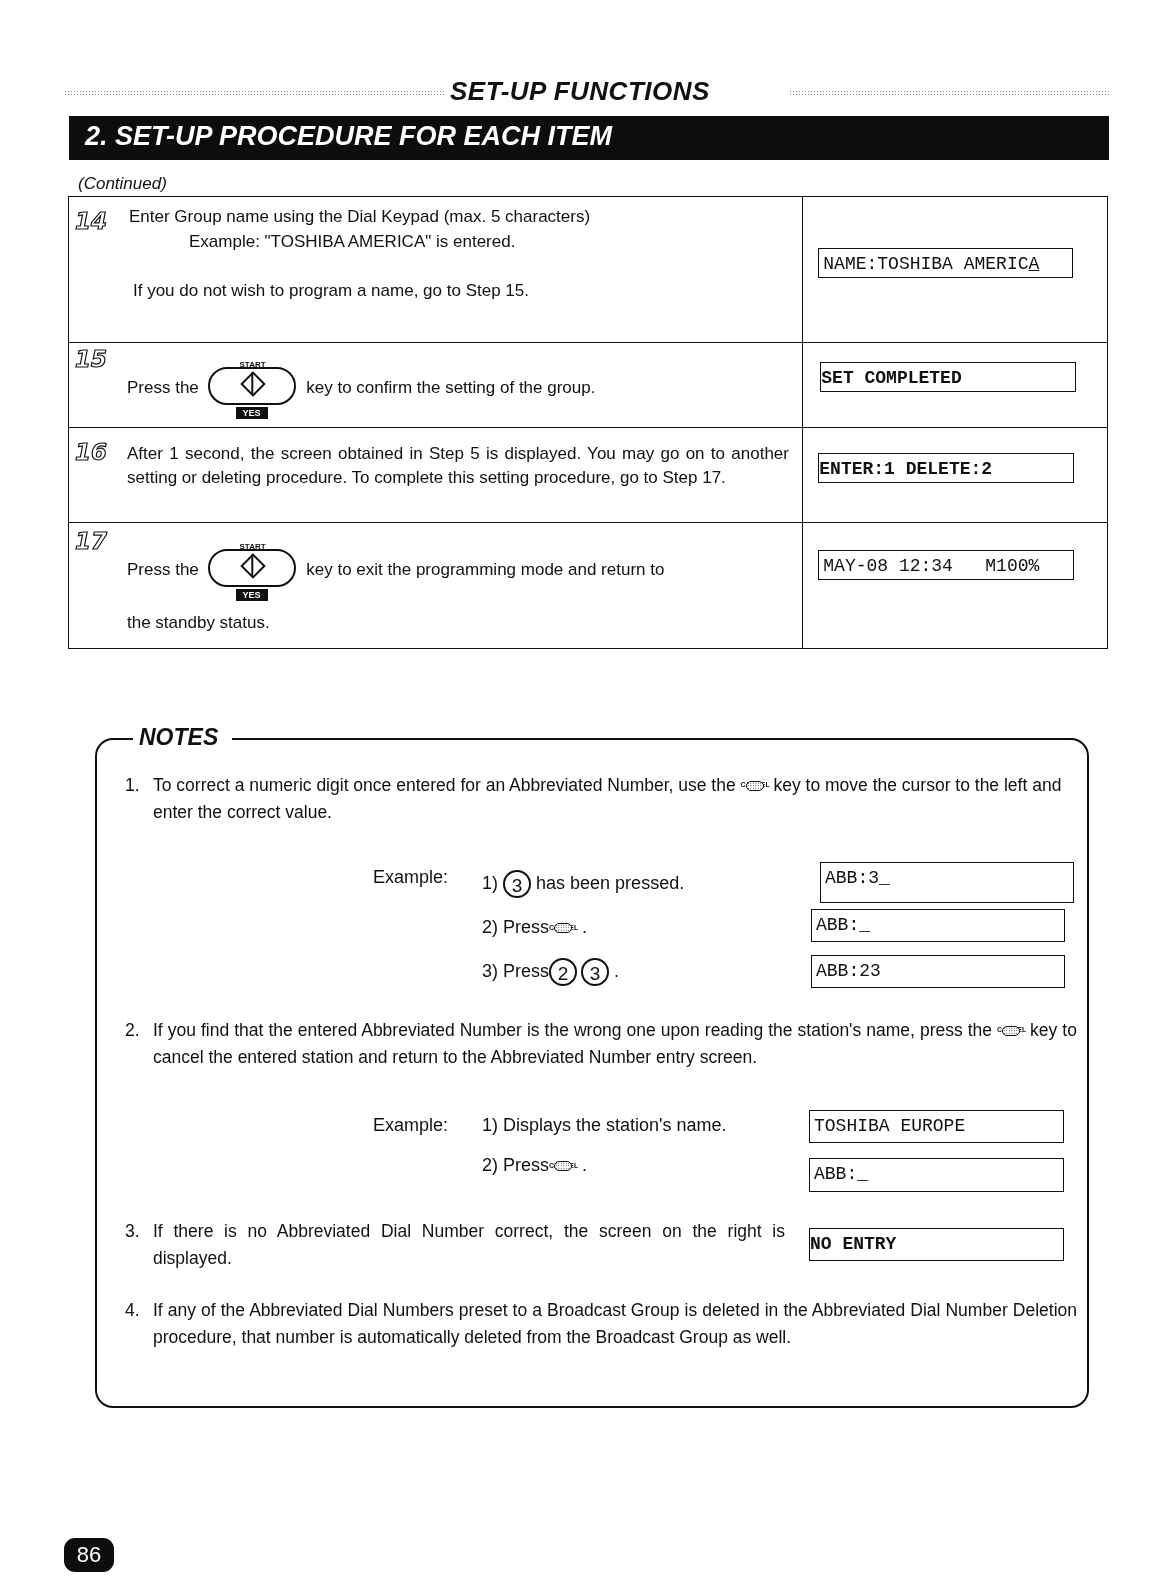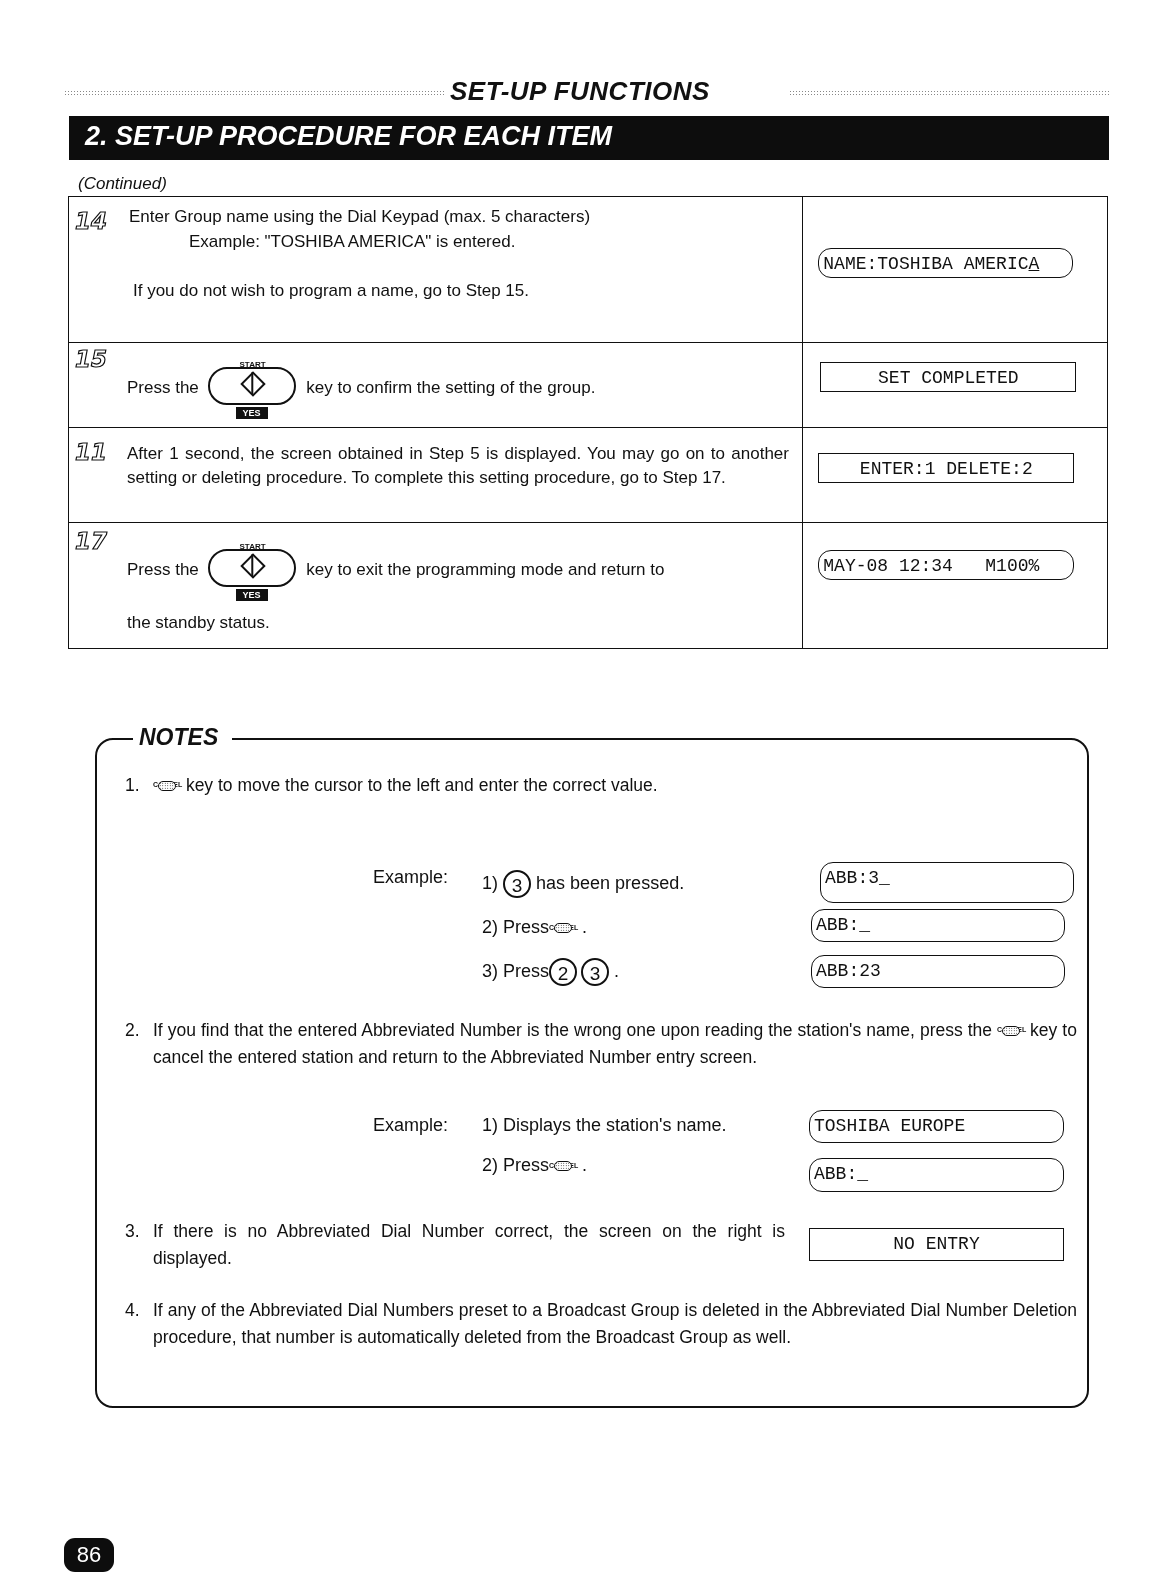--- a/index.html
+++ b/index.html
@@ -15,22 +15,22 @@
   .title-bar span{position:absolute;left:16px;top:5px;font-size:27px;font-weight:bold;font-style:italic;text-align:center;}
   .continued{left:78px;top:174px;font-size:17px;font-style:italic;}
   table.proc{position:absolute;left:68px;top:196px;width:1040px;border-collapse:collapse;}
   table.proc td,table.proc th{border:1.5px solid #111;padding:0;vertical-align:top;}
   table.proc th{height:38px;font-weight:normal;font-size:17px;
     background-color:#e9e9e9;background-image:radial-gradient(#aaa 0.6px,transparent 0.9px);background-size:3px 3px;}
   .stepcell{position:relative;font-size:17px;line-height:24px;}
   .stepnum{position:absolute;left:6px;font-size:23px;font-weight:bold;font-style:italic;color:#fff;
     -webkit-text-stroke:1.2px #111;font-family:"DejaVu Sans",sans-serif;}
   .lcd{position:absolute;border:1.5px solid #111;font-family:"Liberation Mono",monospace;font-size:18px;height:30px;line-height:30px;box-sizing:border-box;background:#fff;white-space:pre;}
-  .lcd.c{text-align:center;}
-  .lcd.l{padding-left:4px;border-radius:13px;}
+  .lcd.c{text-align:left;font-weight:bold;}
+  .lcd.l{padding-left:4px;}
   .startkey{display:inline-block;position:relative;width:94px;height:44px;vertical-align:middle;margin:0 2px;}
   .startkey .lbl{position:absolute;top:-14px;left:0;width:100%;text-align:center;font-size:8px;font-weight:bold;}
   .startkey .oval{position:absolute;left:2px;top:0;width:88px;height:38px;border:2px solid #111;border-radius:22px;box-sizing:border-box;}
   .startkey .diamond{position:absolute;left:38px;top:8px;width:14px;height:14px;border:2px solid #111;transform:rotate(45deg);}
   .startkey .diamond:after{content:"";position:absolute;left:5px;top:-4px;width:2px;height:22px;background:#111;transform:rotate(-45deg);transform-origin:center;}
   .startkey .yes{position:absolute;left:30px;top:40px;width:32px;height:12px;background:#111;color:#fff;font-size:9px;font-weight:bold;text-align:center;line-height:12px;}
   .notes-box{left:95px;top:738px;width:994px;height:670px;border:2px solid #111;border-radius:18px;box-sizing:border-box;}
   .notes-title{left:133px;top:724px;background:#fff;padding:0 14px 0 6px;font-size:23px;font-weight:bold;font-style:italic;}
   .note{position:absolute;font-size:17.5px;line-height:27px;}
   .note .num{position:absolute;left:0;}
@@ -91,21 +91,21 @@
         <span>key to confirm the setting of the group.</span>
       </div>
     </td>
     <td style="position:relative">
       <div class="lcd c" style="left:17px;top:19px;width:256px">SET COMPLETED</div>
     </td>
   </tr>
 
   <tr style="height:95px">
     <td class="stepcell">
-      <span class="stepnum" style="top:12px">11</span>
+      <span class="stepnum" style="top:12px">16</span>
       <div class="abs" style="left:58px;top:14px;width:662px;text-align:justify">After 1 second, the screen obtained in Step 5 is displayed.  You may go on to another setting or deleting procedure.  To complete this setting procedure, go to Step 17.</div>
     </td>
     <td style="position:relative">
       <div class="lcd c" style="left:15px;top:25px;width:256px">ENTER:1 DELETE:2</div>
     </td>
   </tr>
 
   <tr style="height:126px">
     <td class="stepcell">
       <span class="stepnum" style="top:6px">17</span>
@@ -126,21 +126,21 @@
     </td>
   </tr>
 </tbody>
   </table>
 
 <div class="abs notes-box"></div>
 <div class="abs notes-title">NOTES</div>
 
 <div class="note" style="left:125px;top:772px;width:960px">
   <span class="num">1.</span>
-  <span class="body">
+  <span class="body"><span>To correct a numeric digit once entered for an Abbreviated Number, use the</span>
     <span class="cancelkey"><span class="cl">CANCEL</span><span class="cb"></span></span>
     <span>key to move the cursor to the left and enter the correct value.</span></span>
 </div>
 <div class="ex-line" style="left:373px;top:862px">Example:</div>
 <div class="ex-line" style="left:482px;top:868px;white-space:nowrap">
   <span>1)</span>
   <span class="circled">3</span>
   <span>has been pressed.</span>
 </div>
 <div class="lcd l" style="left:820px;top:862px;width:254px;height:41px">ABB:3_</div>

